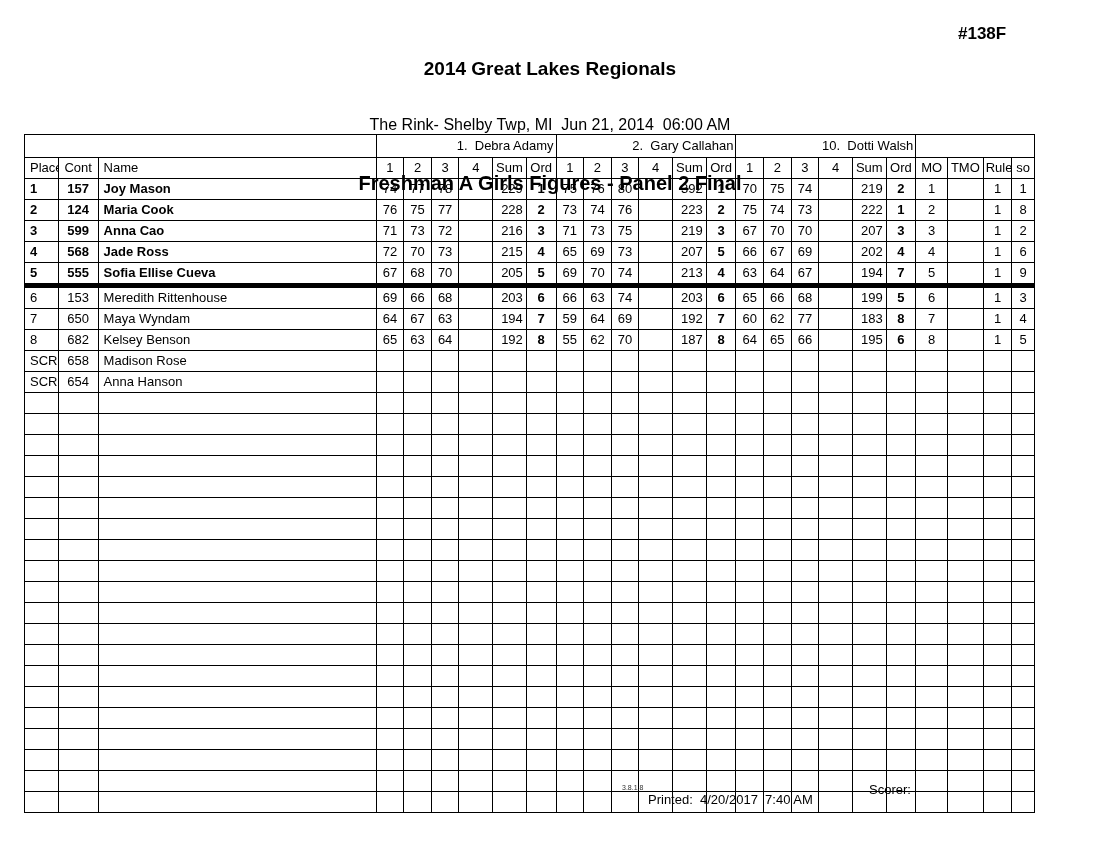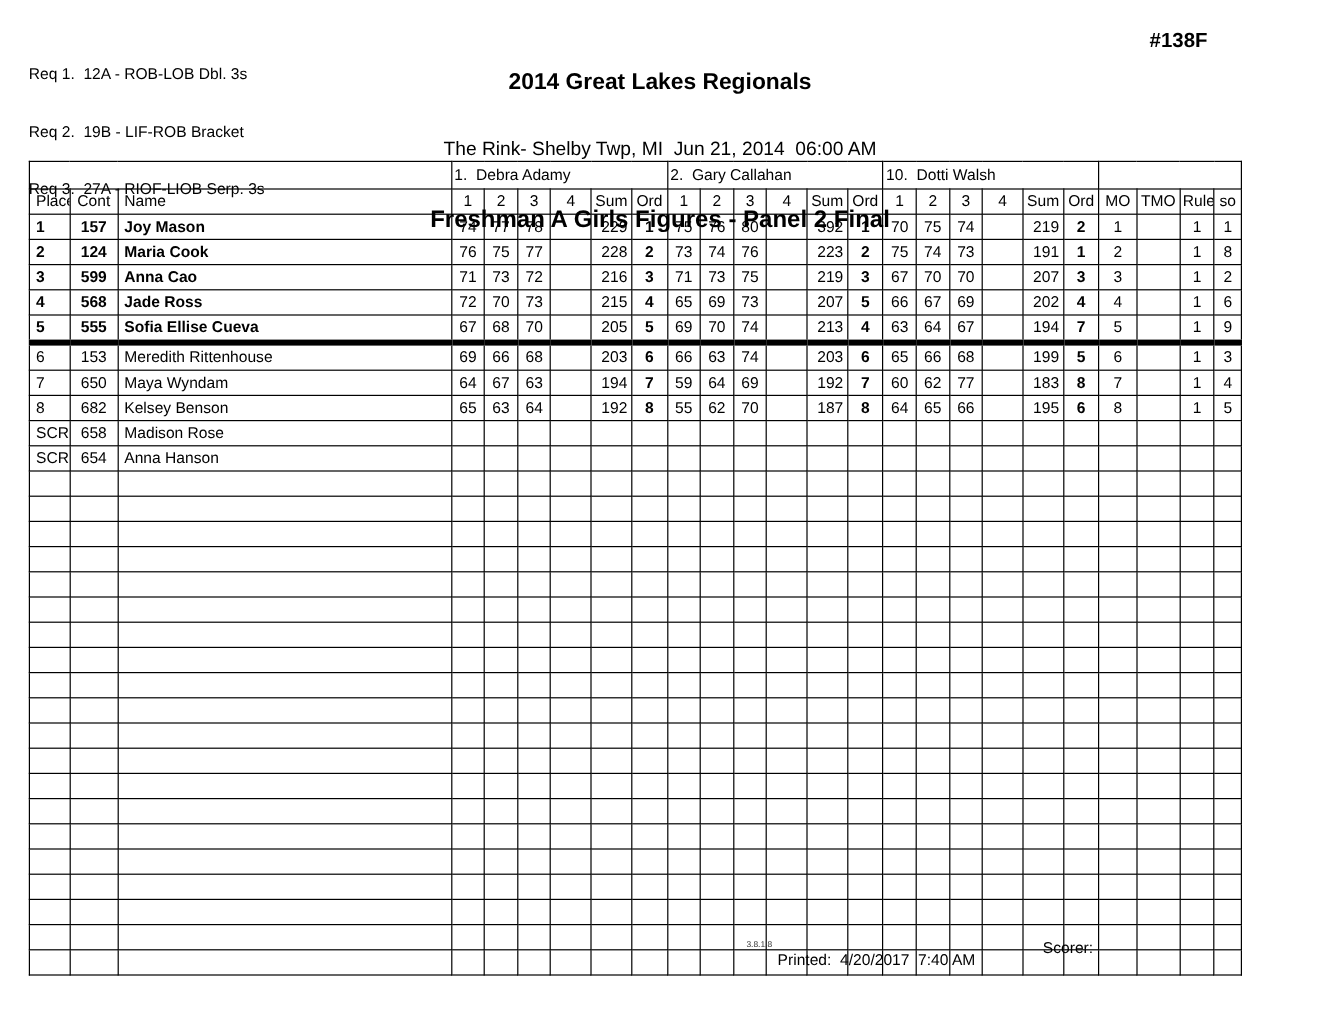--- a/index.html
+++ b/index.html
@@ -9,45 +9,40 @@
   .titleblock{position:absolute;left:0;top:22px;width:1100px;text-align:center;white-space:pre;}
   .t1{font-size:19px;font-weight:bold;line-height:21px;}
   .t2{font-size:16px;line-height:20px;}
   .t3{font-size:20px;font-weight:bold;line-height:24px;}
   .t4{font-size:17px;line-height:22px;}
   .eventnum{position:absolute;left:958px;top:24px;font-size:17px;font-weight:bold;}
 
   table.results{position:absolute;left:24px;top:134px;width:1011px;border-collapse:collapse;table-layout:fixed;}
   table.results td{border:1px solid #000;font-size:13px;height:20px;padding:0 2px;
         overflow:hidden;white-space:pre;line-height:18px;}
-  tr.bandrow td{height:22px;}
+  tr.bandrow td{height:22px;text-align:right;}
   td.nob{border:none;}
   td.band{text-align:left;padding-left:4px;}
   td.ord{border-left:4px solid #000;border-right:4px solid #000;font-weight:bold;text-align:center;}
   td.hn{font-weight:normal;}
   tr.tb td{border-bottom:5px solid #000;}
   .al{text-align:left;padding-left:5px !important;}
   .ac{text-align:center;}
   .ar{text-align:right;padding-right:3px !important;}
   .b{font-weight:bold;}
 
   .footer-version{position:absolute;left:622px;top:784px;font-size:7px;color:#333;}
   .footer-printed{position:absolute;left:648px;top:792px;font-size:13px;white-space:pre;}
   .footer-scorer{position:absolute;left:858px;top:782px;font-size:13px;margin-left:11px;}
 </style>
 </head>
 <body>
 
 <div class="page">
 
-  <div class="reqs">
-    <div>Req 1.  12A - ROB-LOB Dbl. 3s</div>
-    <div>Req 2.  19B - LIF-ROB Bracket</div>
-    <div>Req 3.  27A - RIOF-LIOB Serp. 3s</div>
-  </div>
 
   <div class="titleblock">
     <div class="t1">2014 Great Lakes Regionals</div>
     <div class="t2">The Rink- Shelby Twp, MI  Jun 21, 2014  06:00 AM</div>
     <div class="t3">Freshman A Girls Figures - Panel 2 Final</div>
   </div>
 
   <div class="eventnum">#138F</div>
 
   <table class="results">
@@ -153,21 +148,21 @@
           <td class="ac">73</td>
           <td class="ac">74</td>
           <td class="ac">76</td>
           <td class="ac"></td>
           <td class="ar">223</td>
           <td class="ord">2</td>
           <td class="ac">75</td>
           <td class="ac">74</td>
           <td class="ac">73</td>
           <td class="ac"></td>
-          <td class="ar">191</td>
+          <td class="ar">222</td>
           <td class="ord">1</td>
           <td class="ac">2</td>
           <td class="ac"></td>
           <td class="ac">1</td>
           <td class="ac">8</td>
         </tr>
         <tr>
           <td class="al b">3</td>
           <td class="ac b">599</td>
           <td class="al b">Anna Cao</td>

